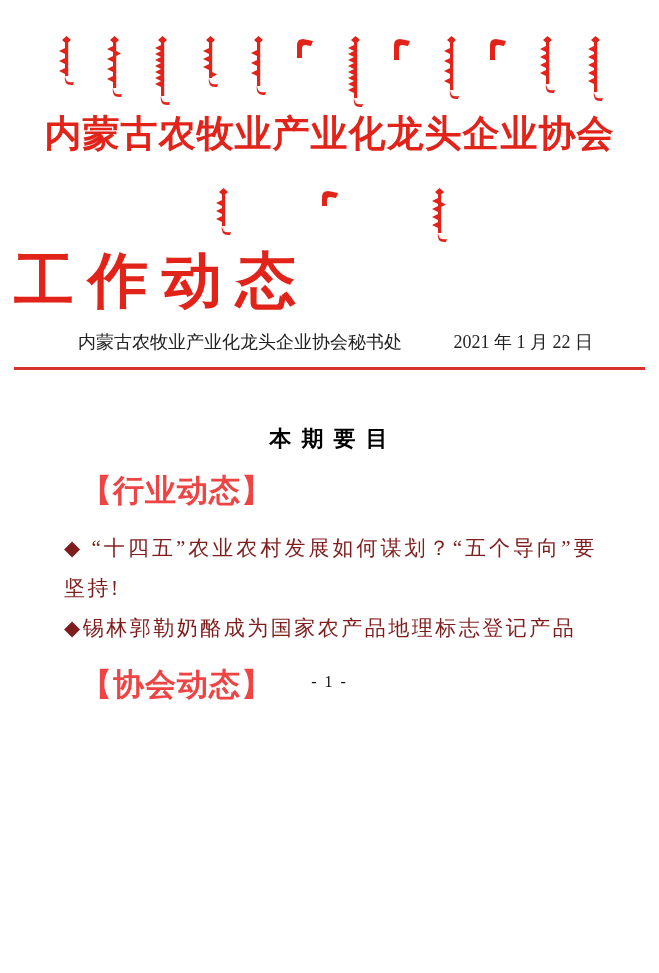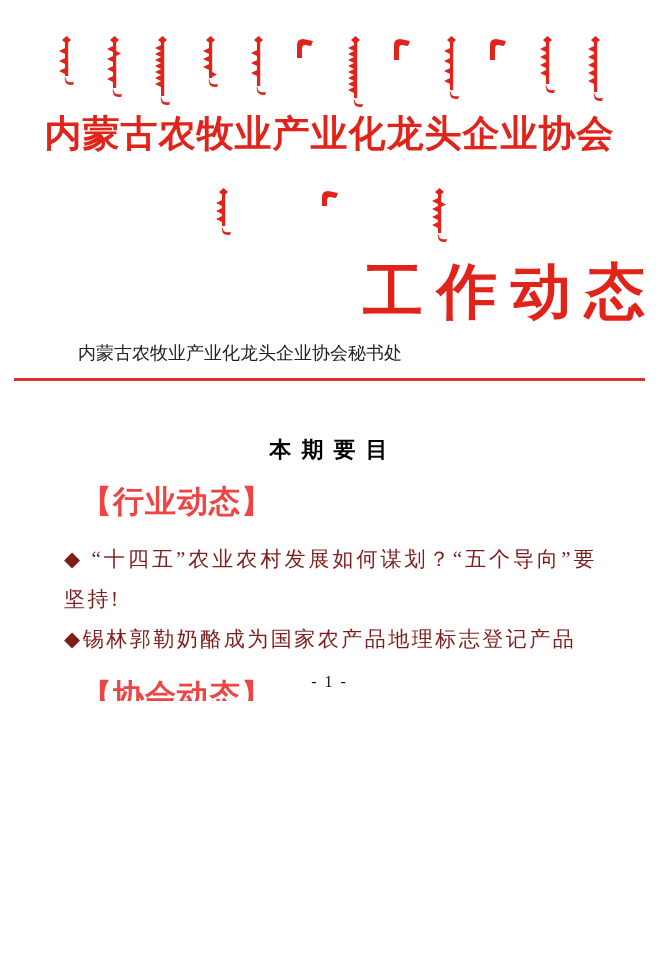--- a/index.html
+++ b/index.html
@@ -18,21 +18,21 @@
   .mong-row{display:flex;justify-content:space-between;align-items:flex-start;color:var(--red);}
   .mong-row-top{width:552px;margin:0 auto;padding-top:36px;height:72px;}
   .mong-row-mid{width:238px;margin:30px auto 0;height:56px;}
   .mong-row svg{display:block;}
   
   .org-title{
     margin:2px 0 0;text-align:center;color:var(--red);
     font-size:37px;font-weight:bold;letter-spacing:1px;line-height:1.3;
   }
   .doc-title{
-    margin:16px 0 0;text-align:right;color:var(--red);
+    margin:5px 0 0;text-align:left;color:var(--red);
     font-size:60px;font-weight:bold;letter-spacing:14px;text-indent:14px;line-height:1.08;
   }
   .issue-line{
     margin-top:14px;text-align:center;
     font-family:"Liberation Sans","DejaVu Sans",sans-serif;
     font-weight:bold;font-size:20px;letter-spacing:1px;color:#000;
   }
   .pub-row{
     display:flex;justify-content:space-between;align-items:flex-end;
     margin:16px 66px 0 78px;font-size:18px;color:#222;
@@ -120,20 +120,21 @@
           <path d="M12.5 0 L17 4 L12.5 8 L8 4 Z M11 4 H14.2 V45 H11 Z M11 10 L5 13 L11 16 Z M11 18 L5 21 L11 24 Z M11 26 L5 29 L11 32 Z M11 34 L5 37 L11 40 Z M14.2 14 L19 16.5 L14.2 19 Z M11 44 Q11 53 20 51 L19 54 Q9 55 11 44 Z" fill="currentColor"></path>
         </svg>
       </div>
 
     <h2 class="doc-title">工作动态</h2>
   </header>
 
 
   <div class="pub-row">
     <span>内蒙古农牧业产业化龙头企业协会秘书处</span>
+    <span>2021 年 1 月 22 日</span>
   </div>
 
   <hr class="red-rule">
 
   <h3 class="toc-title">本 期 要 目</h3>
 
   <main class="contents">
     <h4 class="section-heading">【行业动态】</h4>
     <p class="toc-item">◆ “十四五”农业农村发展如何谋划？“五个导向”要坚持!</p>
     <p class="toc-item">◆锡林郭勒奶酪成为国家农产品地理标志登记产品</p>

